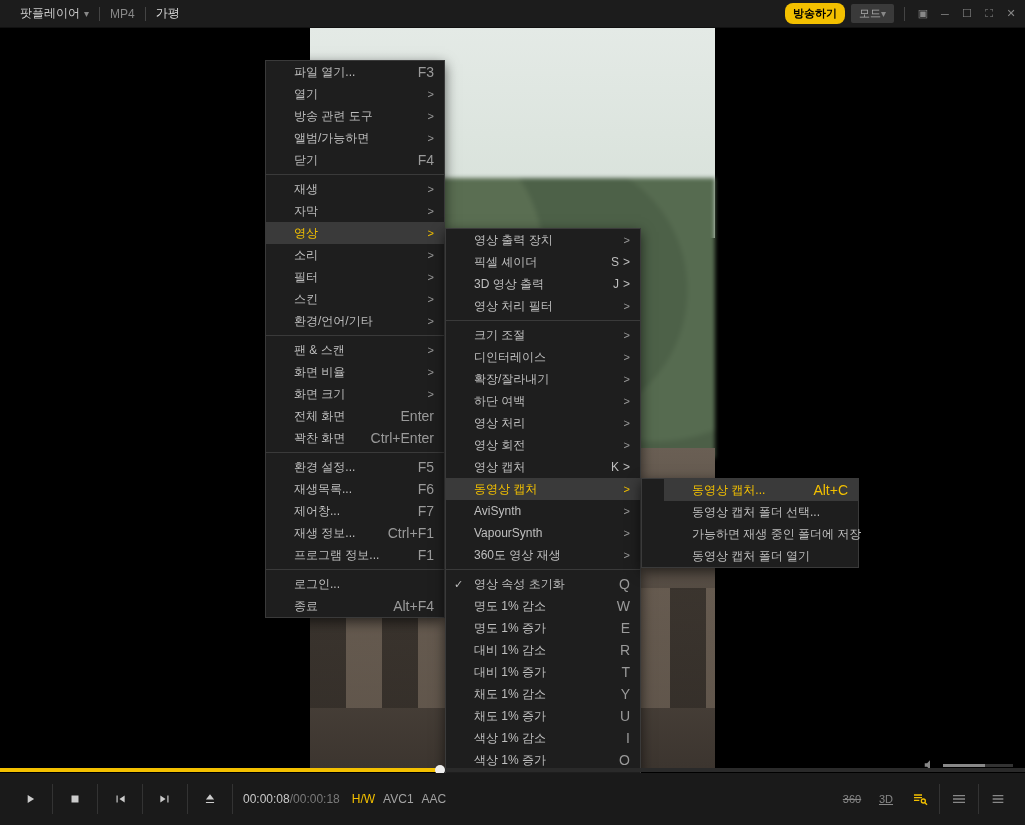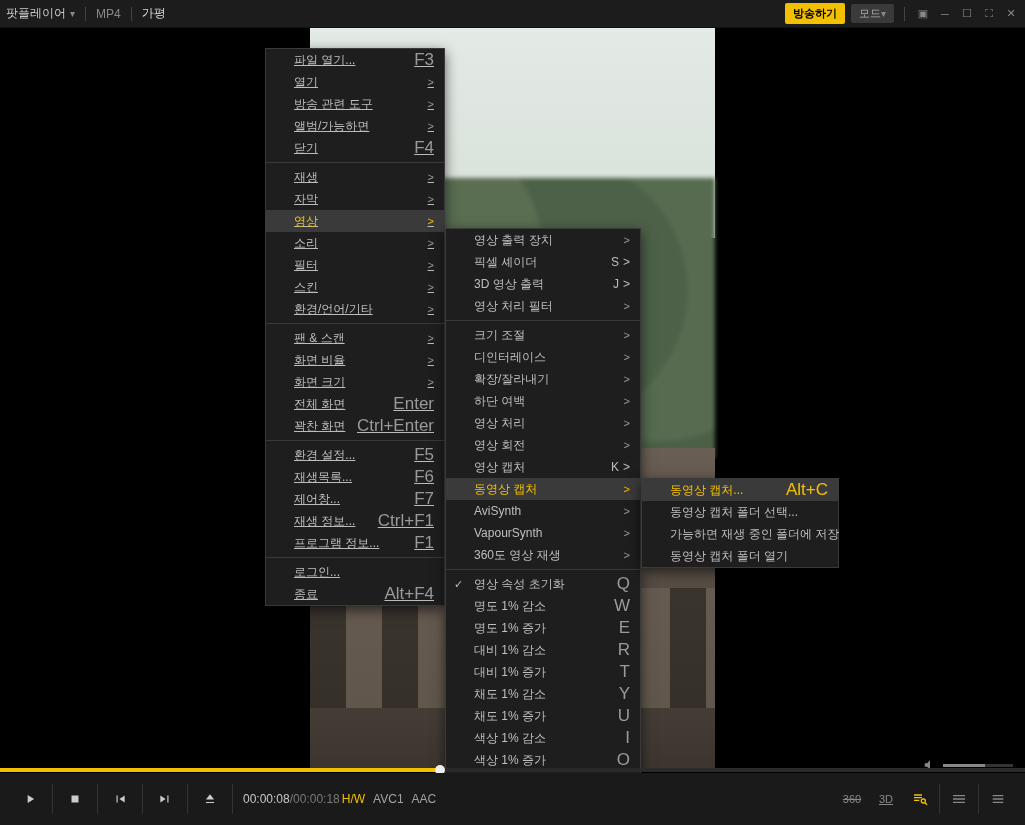--- a/index.html
+++ b/index.html
@@ -1,66 +1,66 @@
 <!DOCTYPE html>
 <html><head>
 <meta charset="utf-8">
 <style>
   * { margin:0; padding:0; box-sizing:border-box; font-family:"Malgun Gothic","맑은 고딕",sans-serif; }
   body { width:1025px; height:825px; background:#000; color:#bbb; font-size:12px; overflow:hidden; position:relative; }
   
   .titlebar { height:28px; background:#1c1c1c; display:flex; align-items:center; padding:0 6px; border-bottom:1px solid #111; }
-  .titlebar .left { display:flex; align-items:center; gap:6px; }
+  .titlebar .left { display:flex; align-items:center; gap:6px;margin-left:14px; }
   .titlebar .right { margin-left:auto; display:flex; align-items:center; gap:6px; }
   .app-name { color:#ccc; display:flex; align-items:center; gap:4px; }
   .vsep { width:1px; height:14px; background:#444; margin:0 4px; }
   .fmt   { color:#888; }
   .fname { color:#ddd; }
   .chev  { font-size:10px; color:#888; }
-  .btn-broadcast { background:#f3c000; color:#000; padding:3px 8px; border-radius:2px; font-weight:bold; font-size:11px; }
+  .btn-broadcast { background:#f3c000; color:#000; padding:3px 8px; border-radius:8px; font-weight:bold; font-size:11px; }
   .btn-mode { background:#3a3a3a; color:#aaa; padding:2px 8px; border-radius:2px; font-size:11px; display:flex; align-items:center; gap:0;}
   .winbtn { width:16px; height:16px; display:flex; align-items:center; justify-content:center; color:#888; font-size:11px;}
   
   .stage { position:relative; width:100%; height:740px; background:#000; }
   .video-frame { position:absolute; left:310px; top:0; width:405px; height:740px; }
   .sky   { position:absolute; left:0; top:0; right:0; height:210px; background:linear-gradient(#e4eae6,#d6e0d8); }
   .trees { position:absolute; left:0; top:150px; right:0; height:280px;
            background:radial-gradient(circle at 20% 30%,#5a6e52 0 40%,transparent 41%),
                       radial-gradient(circle at 60% 40%,#4d6148 0 45%,transparent 46%),
                       radial-gradient(circle at 85% 35%,#566b50 0 42%,transparent 43%),
                       #4c5f47; filter:blur(2px);}
   .lower { position:absolute; left:0; top:420px; right:0; bottom:0;
            background:linear-gradient(#6a5f54,#3c352f); }
   .rail  { position:absolute; left:0; top:560px; right:0; height:120px;
            background:repeating-linear-gradient(90deg,#2f2a25 0 36px,#6d6155 36px 72px); opacity:.7;}
   
   .menu { position:absolute; background:#1e1e1e; border:1px solid #3a3a3a; box-shadow:0 4px 12px rgba(0,0,0,.6); }
   .menu .row { display:flex; align-items:center; height:22px; padding:0 10px 0 28px; color:#bfbfbf; white-space:nowrap; position:relative;}
-  .menu .row .sc { margin-left:auto; color:#9a9a9a; font-size:17px;}
+  .menu .row .sc { margin-left:auto; color:#9a9a9a; font-size:14px;}
   .menu .row .arrow { margin-left:auto; color:#9a9a9a; font-size:11px; }
   .menu .row.active { background:#3a3a3a; color:#f3c000; }
   .menu .row.active .arrow,.menu .row.active .sc { color:#f3c000; }
   .menu .row.checked::before { content:"✓"; position:absolute; left:8px; color:#bfbfbf; font-size:11px;}
   .menu hr { border:none; border-top:1px solid #3a3a3a; margin:3px 0; }
-  .menu1 { left:265px; top:20px;  width:180px;text-decoration:underline; }
+  .menu1 { left:265px; top:32px;  width:180px; }
   .menu2 { left:445px; top:200px; width:196px; }
-  .menu3 { left:641px; top:450px; width:198px; }
+  .menu3 { left:641px; top:450px; width:218px;padding-left:22px; }
   
   .scrub { position:absolute; left:0; right:0; top:768px; height:4px; background:#2a2a2a; }
   .scrub .prog { height:100%; width:43%; background:#f3c000; position:relative;}
   .scrub .prog::after{ content:""; position:absolute; right:-4px; top:-3px; width:10px;height:10px; border-radius:50%; background:#eee;}
   
   .controls { position:absolute; left:0; right:0; bottom:0; height:52px; background:#1a1a1a; display:flex; align-items:center; padding:0 10px; }
   .pc-left,.pc-right{display:flex;align-items:center;gap:0;}
   .cbtn{ width:40px;height:52px;display:flex;align-items:center;justify-content:center;color:#ccc;}
   .cbtn svg{width:14px;height:14px;fill:#ccc;}
   .csep{ width:1px;height:30px;background:#333;margin:0 2px;}
   .tcur{color:#c9c9c9; margin-left:8px;}
   .ttot{color:#7a7a7a;}
-  .hw{color:#f3c000; margin-left:2px;}
+  .hw{color:#f3c000; margin-left:12px;}
   .codec{color:#a3a3a3; margin-left:8px;}
   .pc-right{margin-left:auto;}
   .rbtn{width:34px;height:52px;display:flex;align-items:center;justify-content:center;color:#888;font-size:11px;}
   .rbtn.on{color:#f3c000;}
   .vol{ position:absolute; right:12px; top:calc(768px - 10px); display:flex; align-items:center; gap:6px;}
   .vol .bar{ width:70px;height:3px;background:#333; position:relative;}
   .vol .bar::before{content:"";position:absolute;left:0;top:0;height:100%;width:60%;background:#888;}
   .vol svg{width:14px;height:14px;fill:#888;}
 </style>
 </head>

